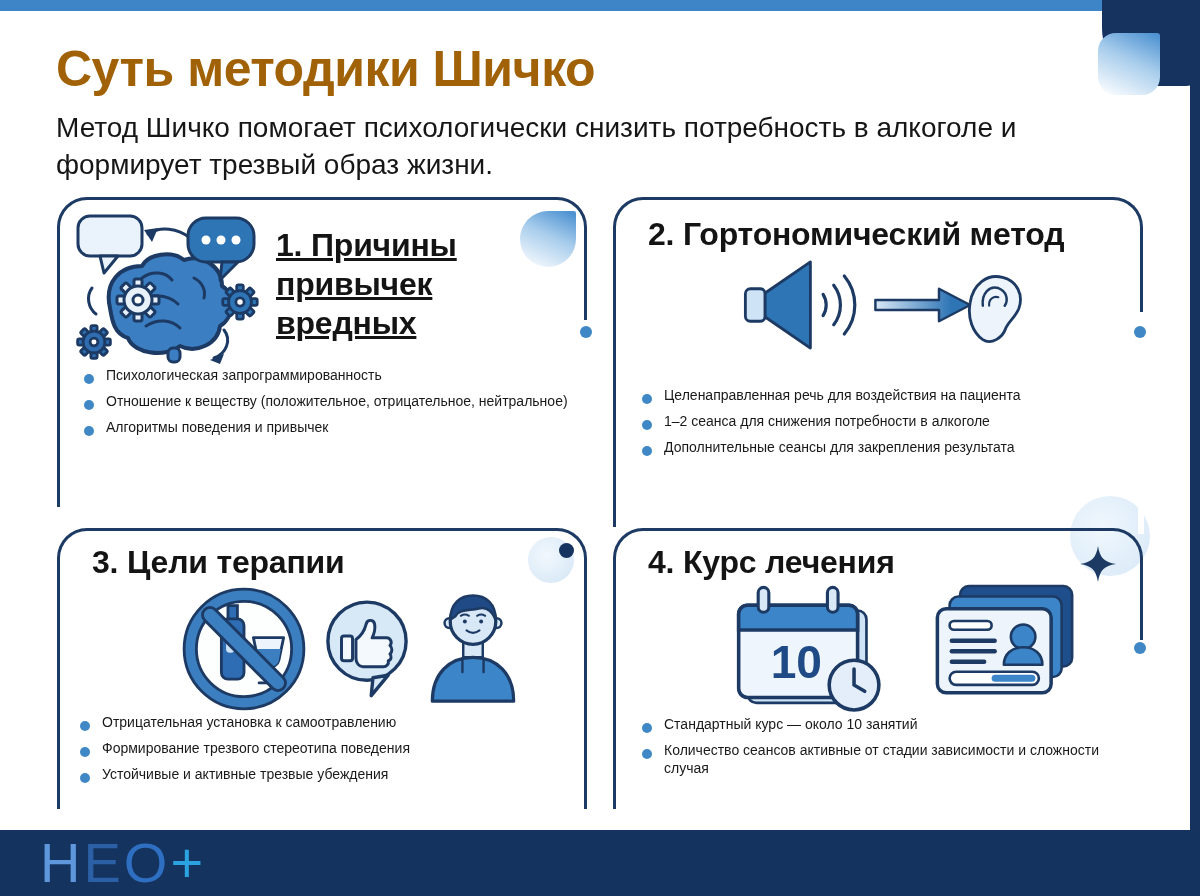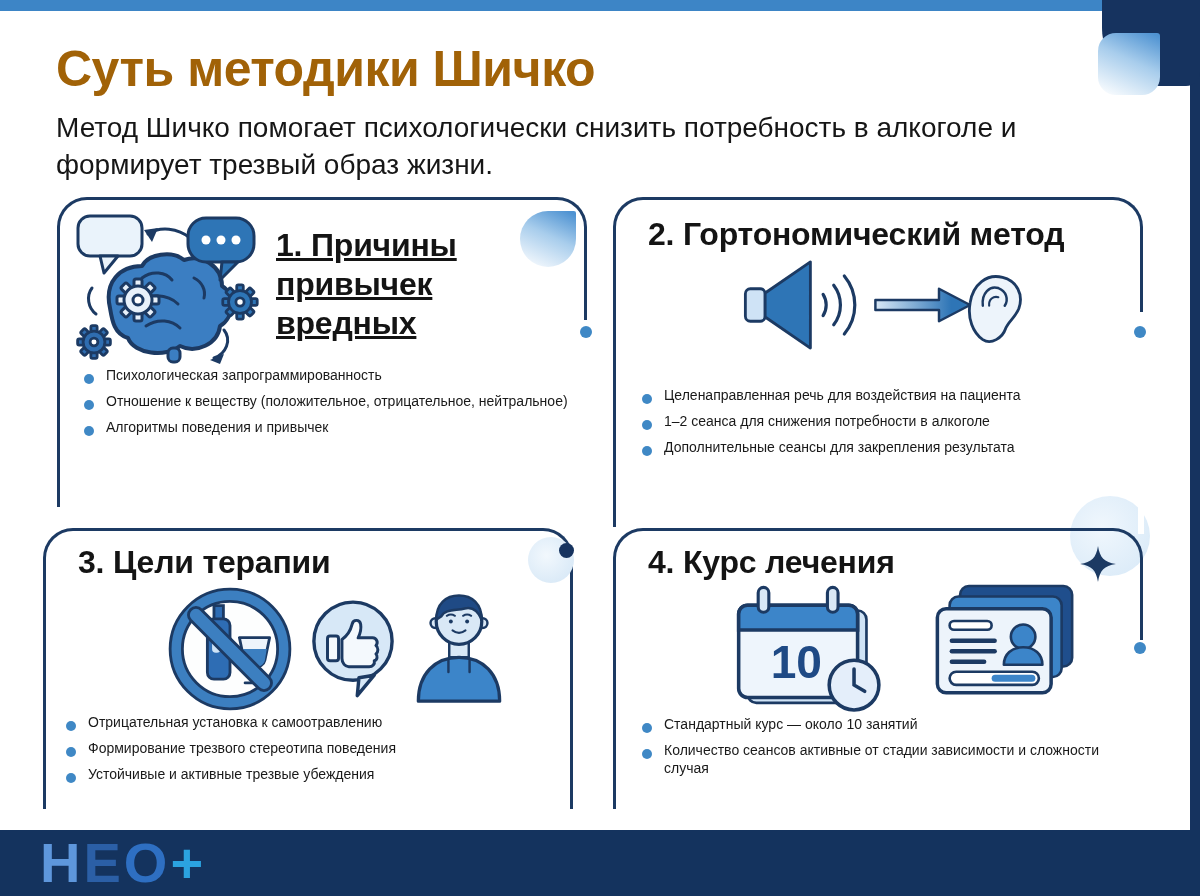--- a/index.html
+++ b/index.html
@@ -19,21 +19,21 @@
   .title { position:absolute; left:56px; top:40px; font-size:50px; font-weight:800;
     color:#a16207; letter-spacing:-0.5px; }
   .subtitle { position:absolute; left:56px; top:110px; width:1000px; font-size:28px;
     line-height:1.32; color:#161616; }
 
   
   .card { position:absolute; border:3px solid #1c3a63; border-bottom:none;
     border-radius:30px 30px 0 0; background:transparent; }
   .card1 { left:57px;  top:197px; width:530px; height:310px; }
   .card2 { left:613px; top:197px; width:530px; height:330px;text-align:right; }
-  .card3 { left:43px;  top:528px; width:530px; height:281px; }
+  .card3 { left:57px;  top:528px; width:530px; height:281px; }
   .card4 { left:613px; top:528px; width:530px; height:281px; }
   .border-gap { position:absolute; right:-4px; width:6px; background:#ffffff; }
   .card1 .border-gap { top:120px; height:194px; }
   .card2 .border-gap { top:112px; height:222px; }
   .card4 .border-gap { top:109px; height:176px; }
 
   .card-title { font-size:32px; font-weight:800; color:#141414; letter-spacing:-0.2px; }
   .card1 .card-title { position:absolute; left:216px; top:26px; line-height:1.22;text-decoration:underline; }
   .card1 .card-title span { display:block; }
   .card2 .card-title { position:absolute; left:32px; top:16px; }
@@ -68,21 +68,21 @@
     background:radial-gradient(circle at 40% 40%, #f0f7fd, #d6e8f7); }
   .sparkle { left:1080px; top:546px; width:36px; height:36px; }
   .blue-dot { width:12px; height:12px; border-radius:50%; background:#3f88c5; }
   .dot1 { left:580px;  top:326px; }
   .dot2 { left:1134px; top:326px; }
   .dot3 { left:1134px; top:642px; }
 
   
   .bottom-bar { position:absolute; left:0; top:830px; width:1200px; height:66px;
     background:#14335e; display:flex; align-items:center; padding-left:40px; }
-  .logo { font-size:56px; font-weight:700; letter-spacing:3px; line-height:1; }
+  .logo { font-size:56px; font-weight:400; letter-spacing:3px; line-height:1; }
   .logo .l-n { color:#5e97dc; }
   .logo .l-e { color:#2b5fa6; }
   .logo .l-o { color:#2e6fc2; }
   .logo .l-plus { color:#2ba3e0; }
 </style>
 </head>
 <body>
 
 <div class="poster">
 

